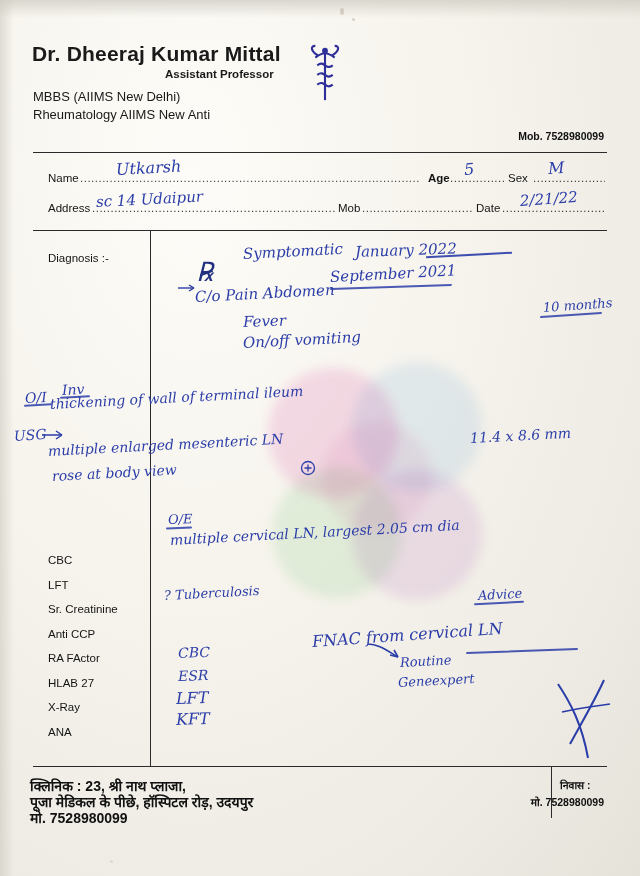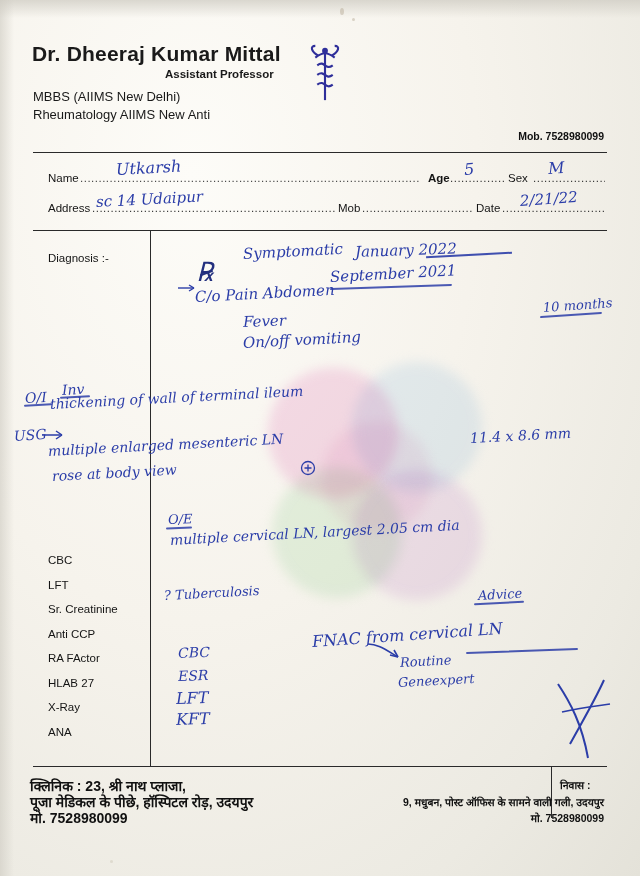--- a/index.html
+++ b/index.html
@@ -356,16 +356,15 @@
     <div>
       <span>क्लिनिक :</span>
       <span>23, श्री नाथ प्लाजा,</span>
     </div>
     <div>पूजा मेडिकल के पीछे, हॉस्पिटल रोड़, उदयपुर</div>
     <div>मो.  7528980099</div>
   </div>
 
   <div class="foot-right-label">निवास :</div>
   <div class="foot-right" style="top:794px;">
-    <div>9, मधुबन, पोस्ट ऑफिस के सामने वाली गली, उदयपुर</div>
     <div>मो. 7528980099</div>
   </div>
 </div>
 
 </body></html>

